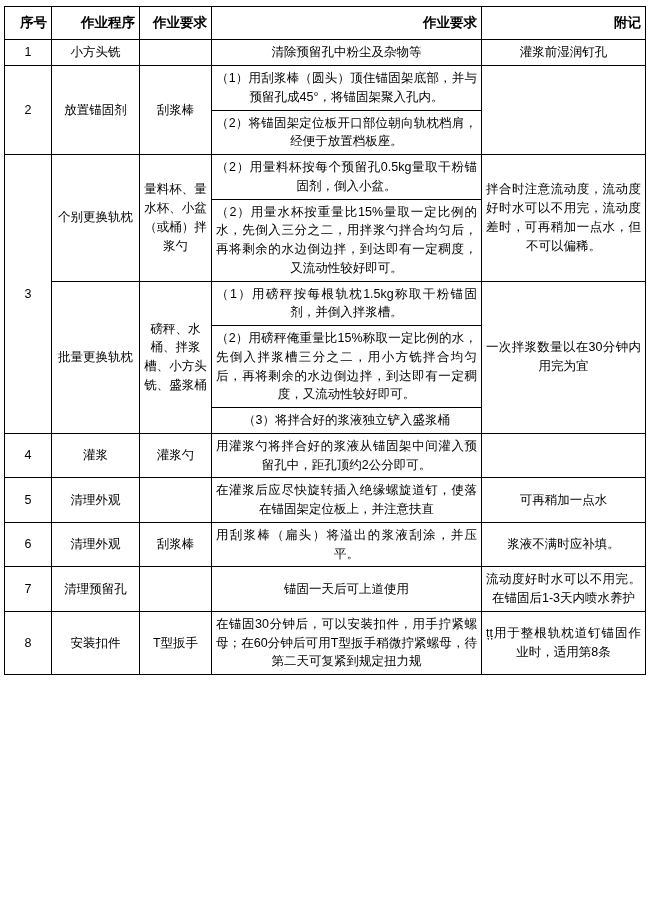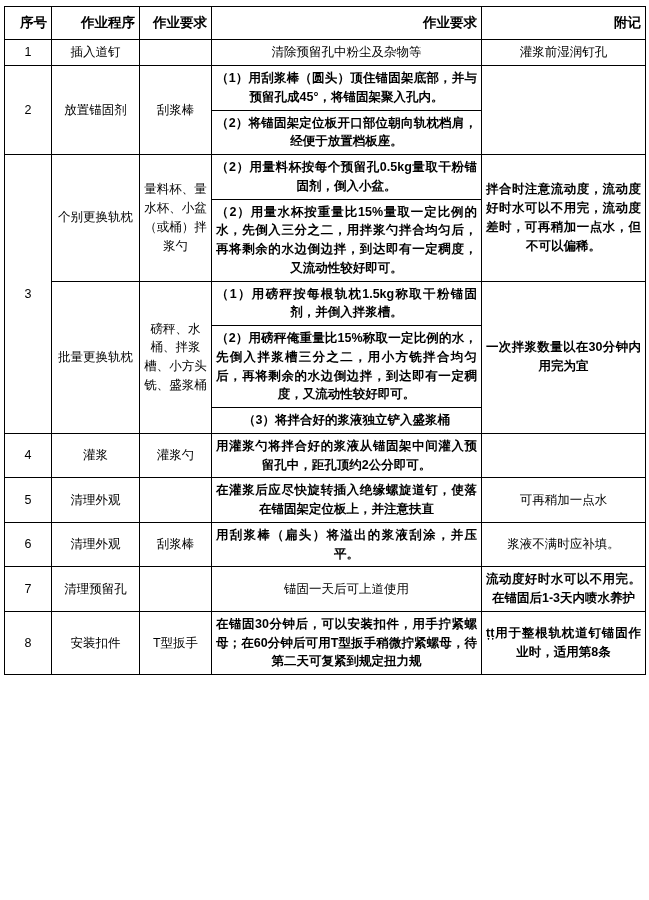--- a/index.html
+++ b/index.html
@@ -39,21 +39,21 @@
     font-size: 12.5px;
     line-height: 1.5;
   }
   table.proc th {
     font-weight: bold;
     text-align: right;
     font-size: 13.5px;
     padding: 6px 4px;
   }
   td.ctr { text-align: center; }
-  td.jc { text-align: justify; text-align-last: center; font-weight: bold; }
+  td.jc { text-align: justify; text-align-last: center; }
 </style>
 </head>
 <body>
 
 <div class="sheet">
   <table class="proc">
     <colgroup>
       <col class="c0">
         <col class="c1">
         <col class="c2">
@@ -66,21 +66,21 @@
         <th>作业程序</th>
         <th>作业要求</th>
         <th>作业要求</th>
         <th>附记</th>
       </tr>
     </thead>
     <tbody>
 
       <tr>
         <td class="ctr">1</td>
-        <td class="ctr">插入道钉</td>
+        <td class="ctr">小方头铣</td>
         <td class="ctr"></td>
         <td class="ctr">清除预留孔中粉尘及杂物等</td>
         <td class="ctr">灌浆前湿润钉孔</td>
       </tr>
 
       <tr>
         <td class="ctr" rowspan="2">2</td>
         <td class="ctr" rowspan="2">放置锚固剂</td>
         <td class="ctr" rowspan="2">刮浆棒</td>
         <td class="jc">（1）用刮浆棒（圆头）顶住锚固架底部，并与预留孔成45°，将锚固架聚入孔内。</td>

